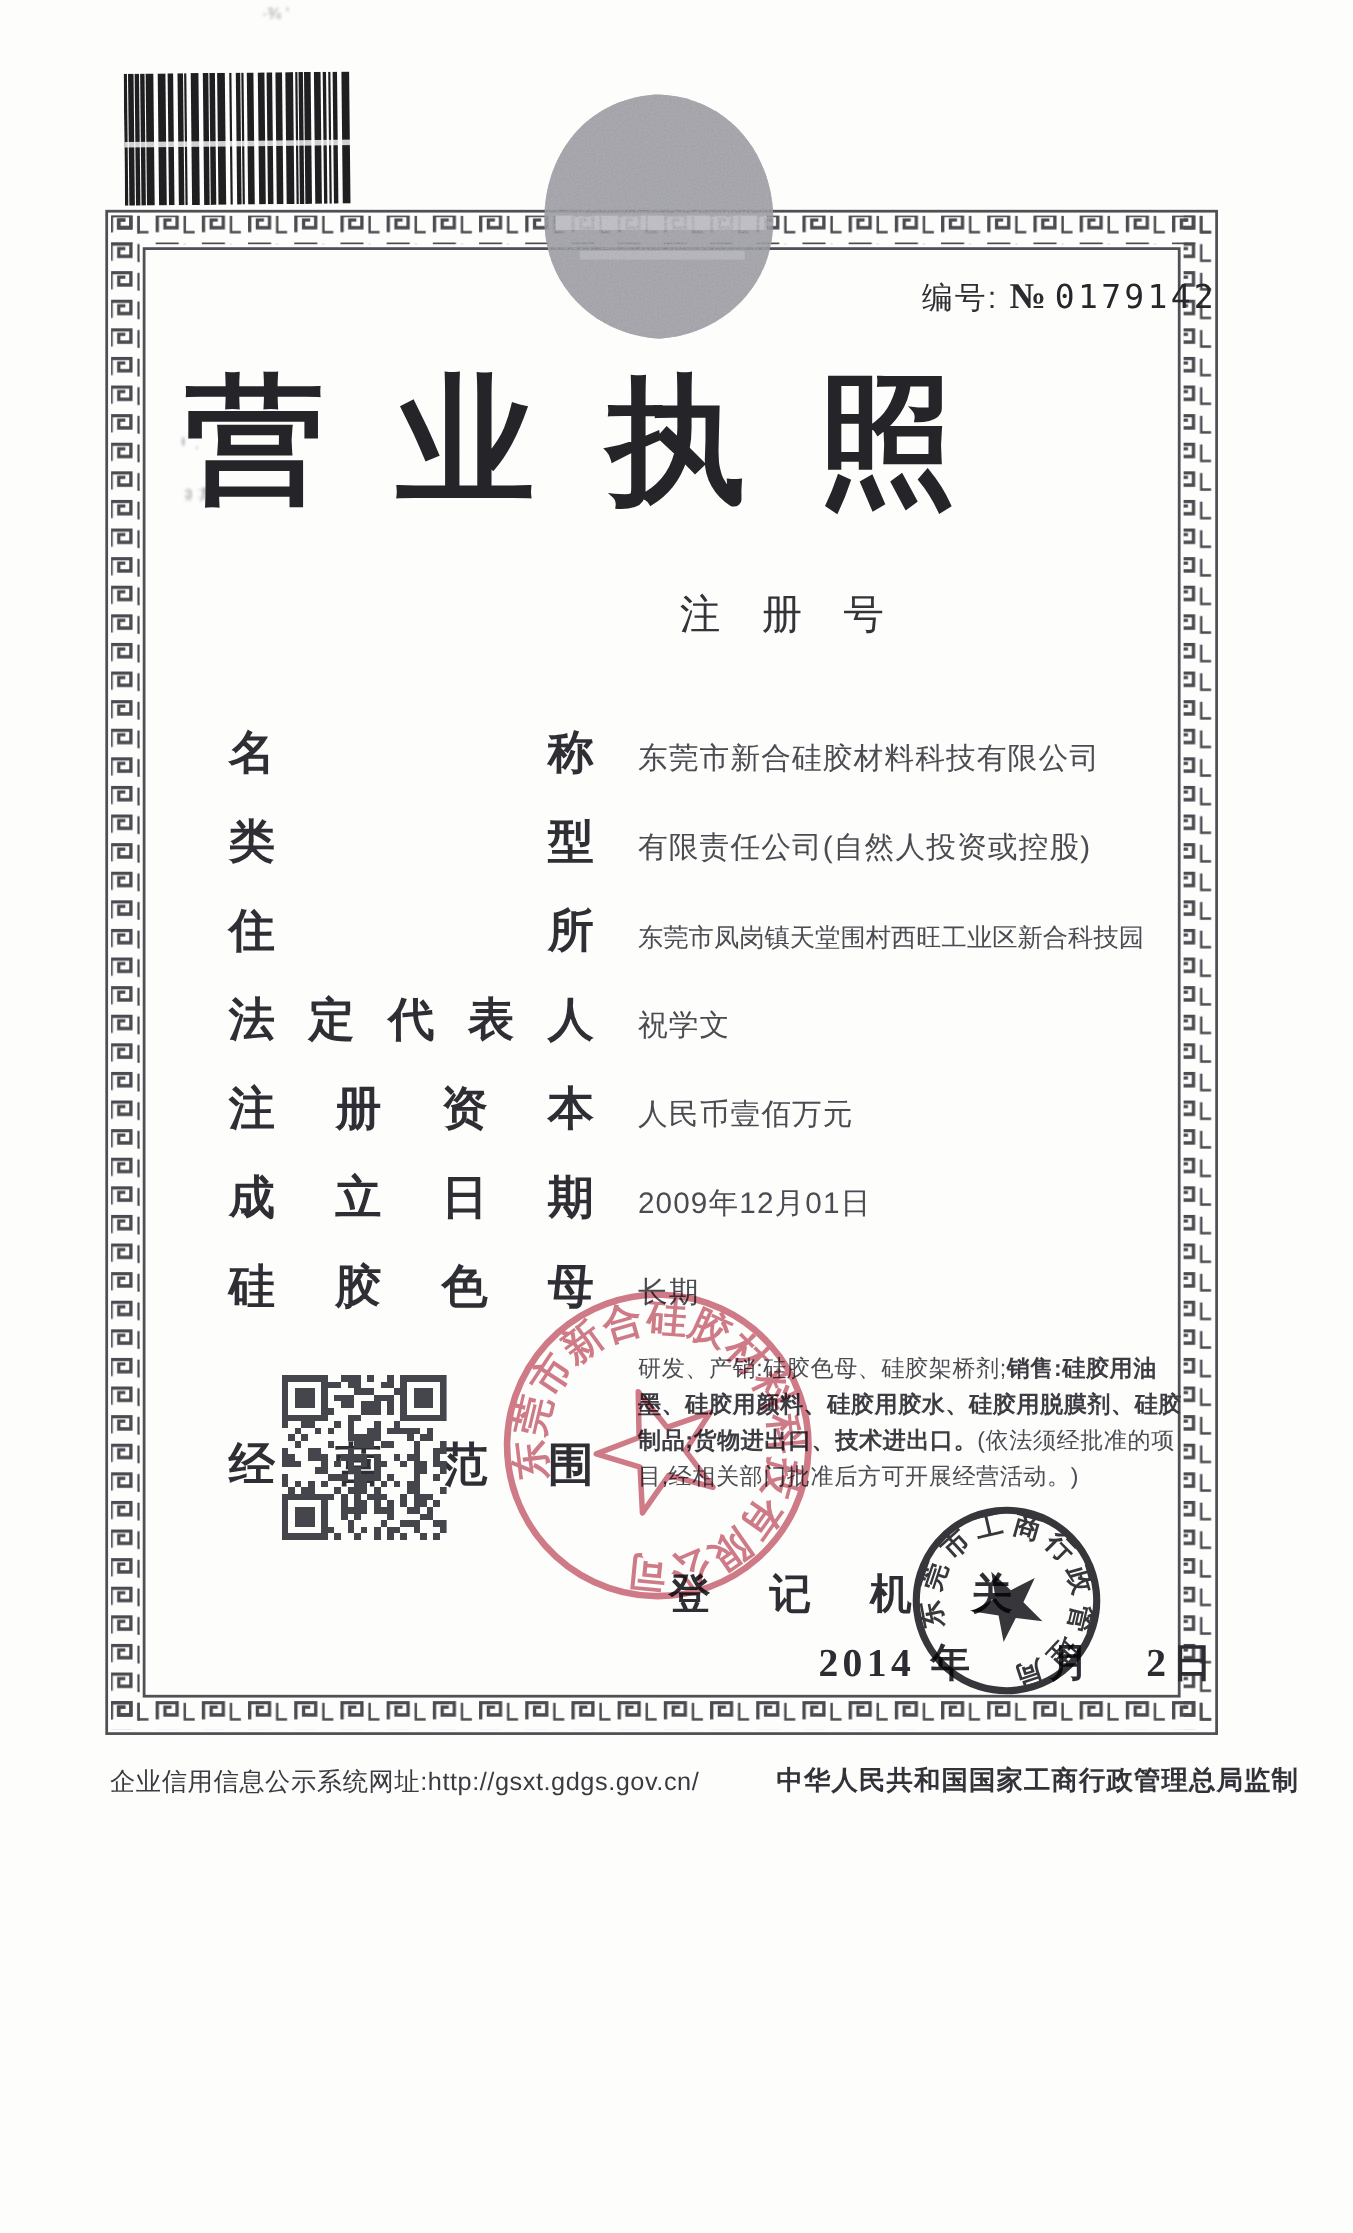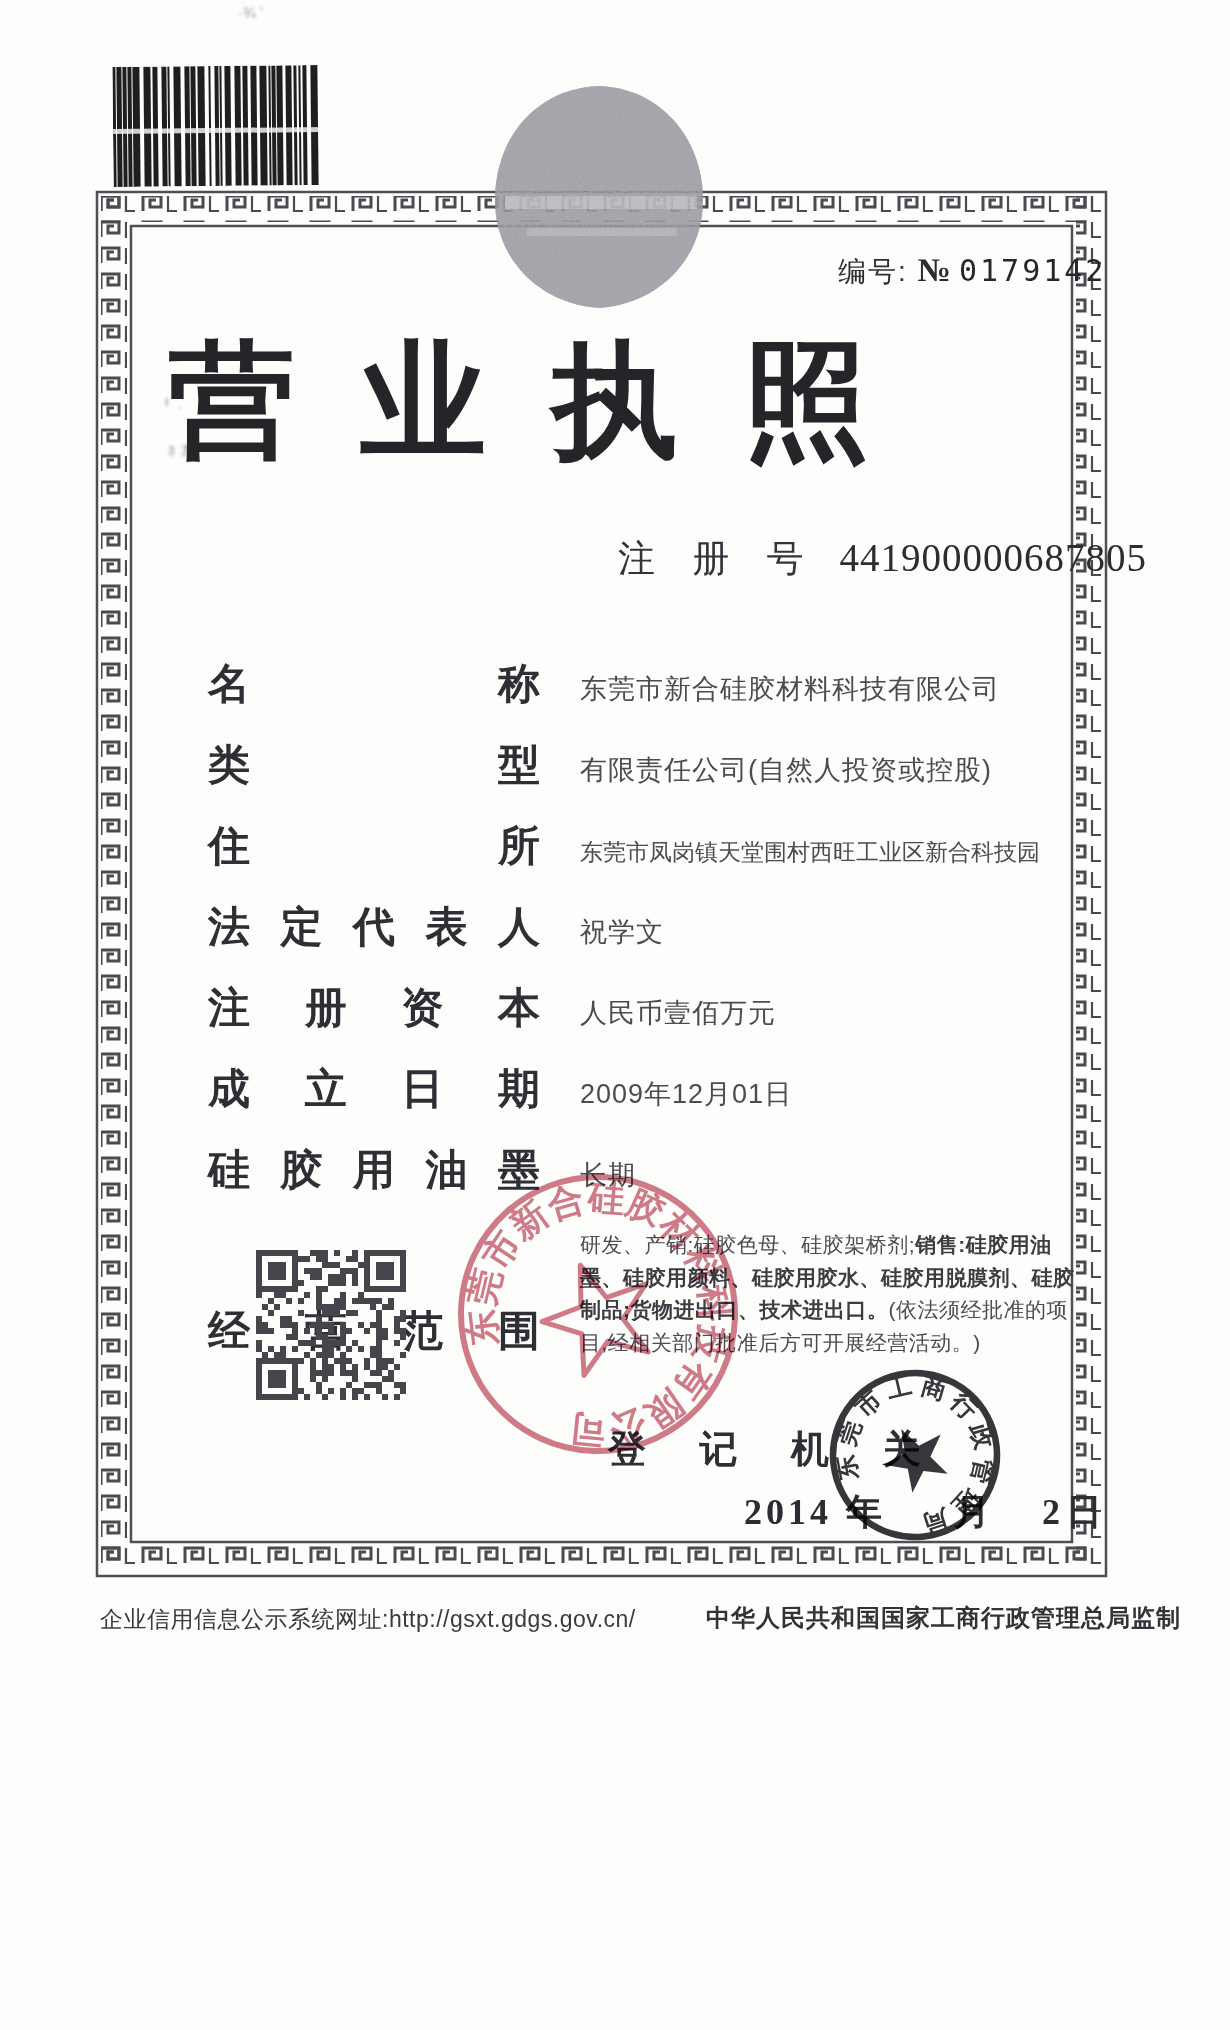--- a/index.html
+++ b/index.html
@@ -175,21 +175,20 @@
   </svg>
 
   <div class="serial" data-name="serial-line">
     <span class="lbl" data-name="serial-label">编号:</span><span class="sym" data-name="numero-sign">№</span><span class="num" data-name="serial-number">0179142</span>
   </div>
 
   <div class="title" data-name="certificate-title">营业执照</div>
 
   <div class="regno" data-name="registration-number-line">
     <span class="lbl" data-name="regno-label">注 册 号</span>
-    <span class="val" data-name="regno-value">441900000687805</span>
   </div>
 
   <div class="rows" data-name="fields-table">
     <div class="row" data-name="field-row-name">
       <span class="flabel" data-name="field-label-name">名称</span>
       <span class="fvalue" data-name="field-value-name">东莞市新合硅胶材料科技有限公司</span>
     </div>
     <div class="row" data-name="field-row-type">
       <span class="flabel" data-name="field-label-type">类型</span>
       <span class="fvalue" data-name="field-value-type">有限责任公司(自然人投资或控股)</span>
@@ -204,21 +203,21 @@
     </div>
     <div class="row" data-name="field-row-capital">
       <span class="flabel" data-name="field-label-capital">注册资本</span>
       <span class="fvalue" data-name="field-value-capital">人民币壹佰万元</span>
     </div>
     <div class="row" data-name="field-row-established">
       <span class="flabel" data-name="field-label-established">成立日期</span>
       <span class="fvalue" data-name="field-value-established">2009年12月01日</span>
     </div>
     <div class="row" data-name="field-row-term">
-      <span class="flabel" data-name="field-label-term">硅胶用油墨</span>
+      <span class="flabel" data-name="field-label-term">硅胶色母</span>
       <span class="fvalue" data-name="field-value-term">长期</span>
     </div>
     <div class="row scope" data-name="field-row-scope">
       <span class="flabel" data-name="field-label-scope">经营范围</span>
       <span class="fvalue" data-name="field-value-scope"><span data-name="scope-part-1">研发、产销:硅胶色母、硅胶架桥剂;</span><span class="b" data-name="scope-part-2">销售:硅胶用油墨、硅胶用颜料、硅胶用胶水、硅胶用脱膜剂、硅胶制品;货物进出口、技术进出口。</span><span data-name="scope-part-3">(依法须经批准的项目,经相关部门批准后方可开展经营活动。)</span></span>
     </div>
   </div>
 
   <svg class="qr" viewBox="0 0 25 25" shape-rendering="crispEdges" data-name="qr-code-icon" id="qr">
       <rect x="0" y="0" width="1" height="1" fill="#45454c"></rect>

